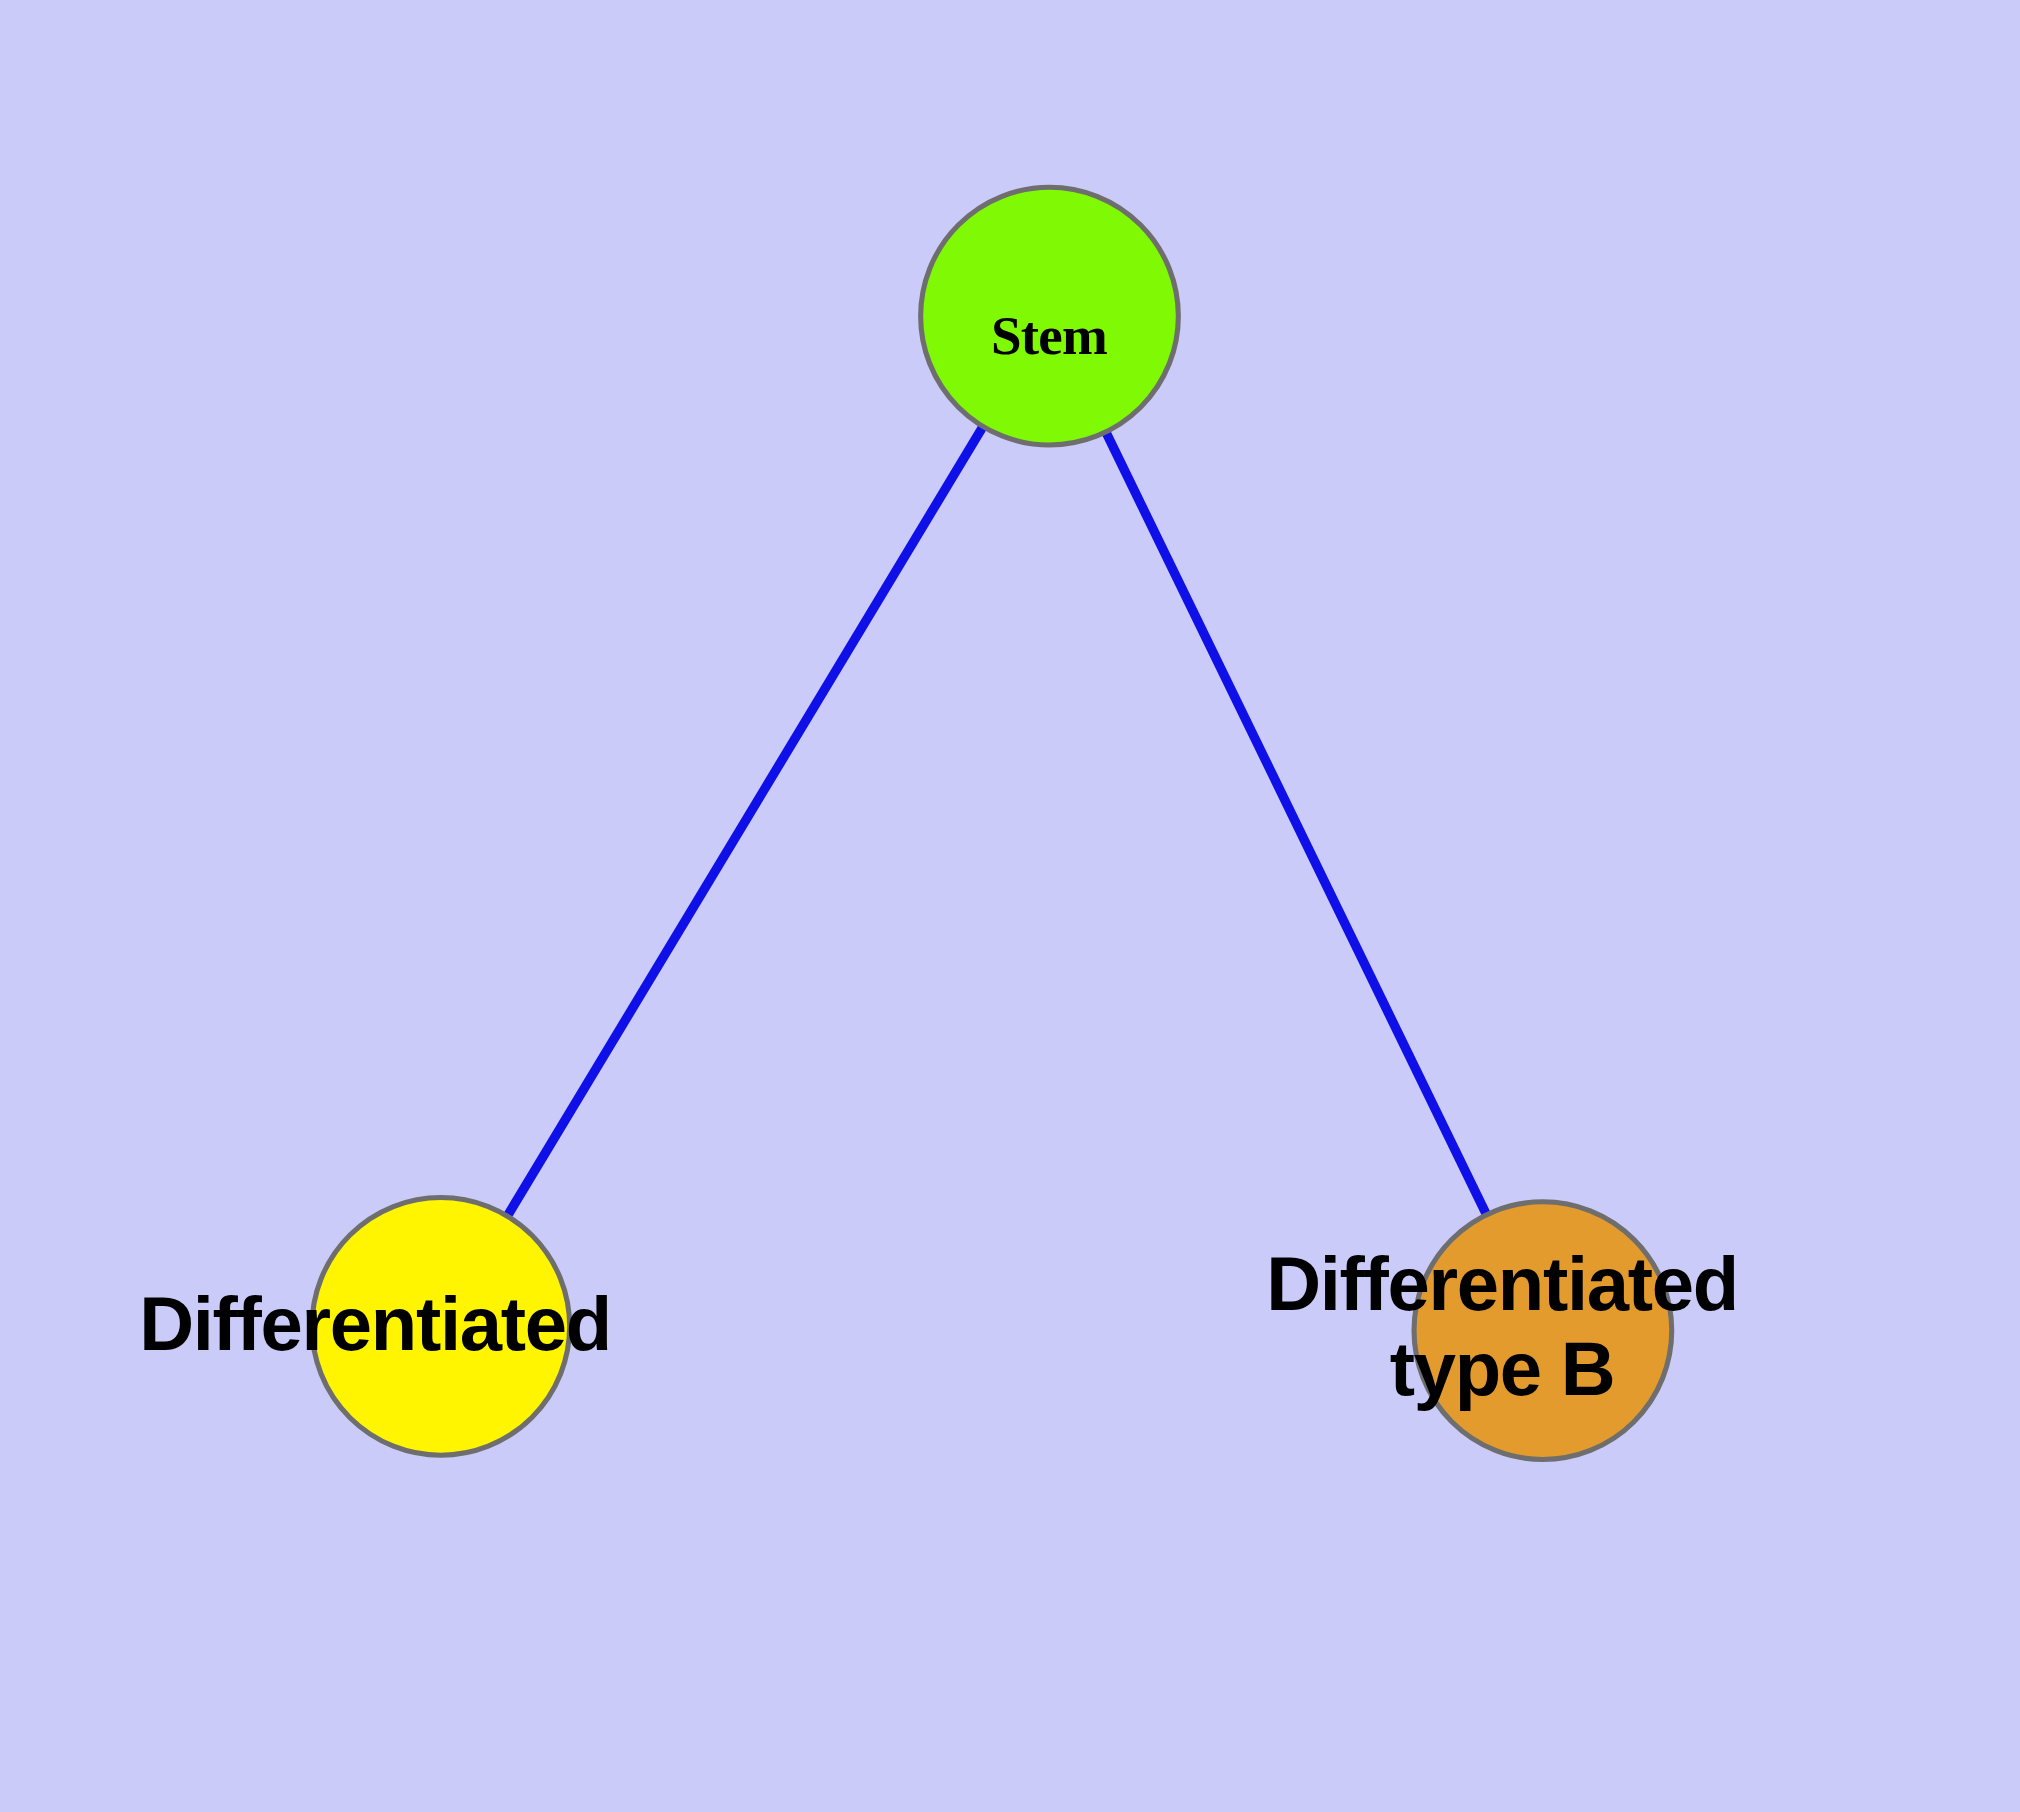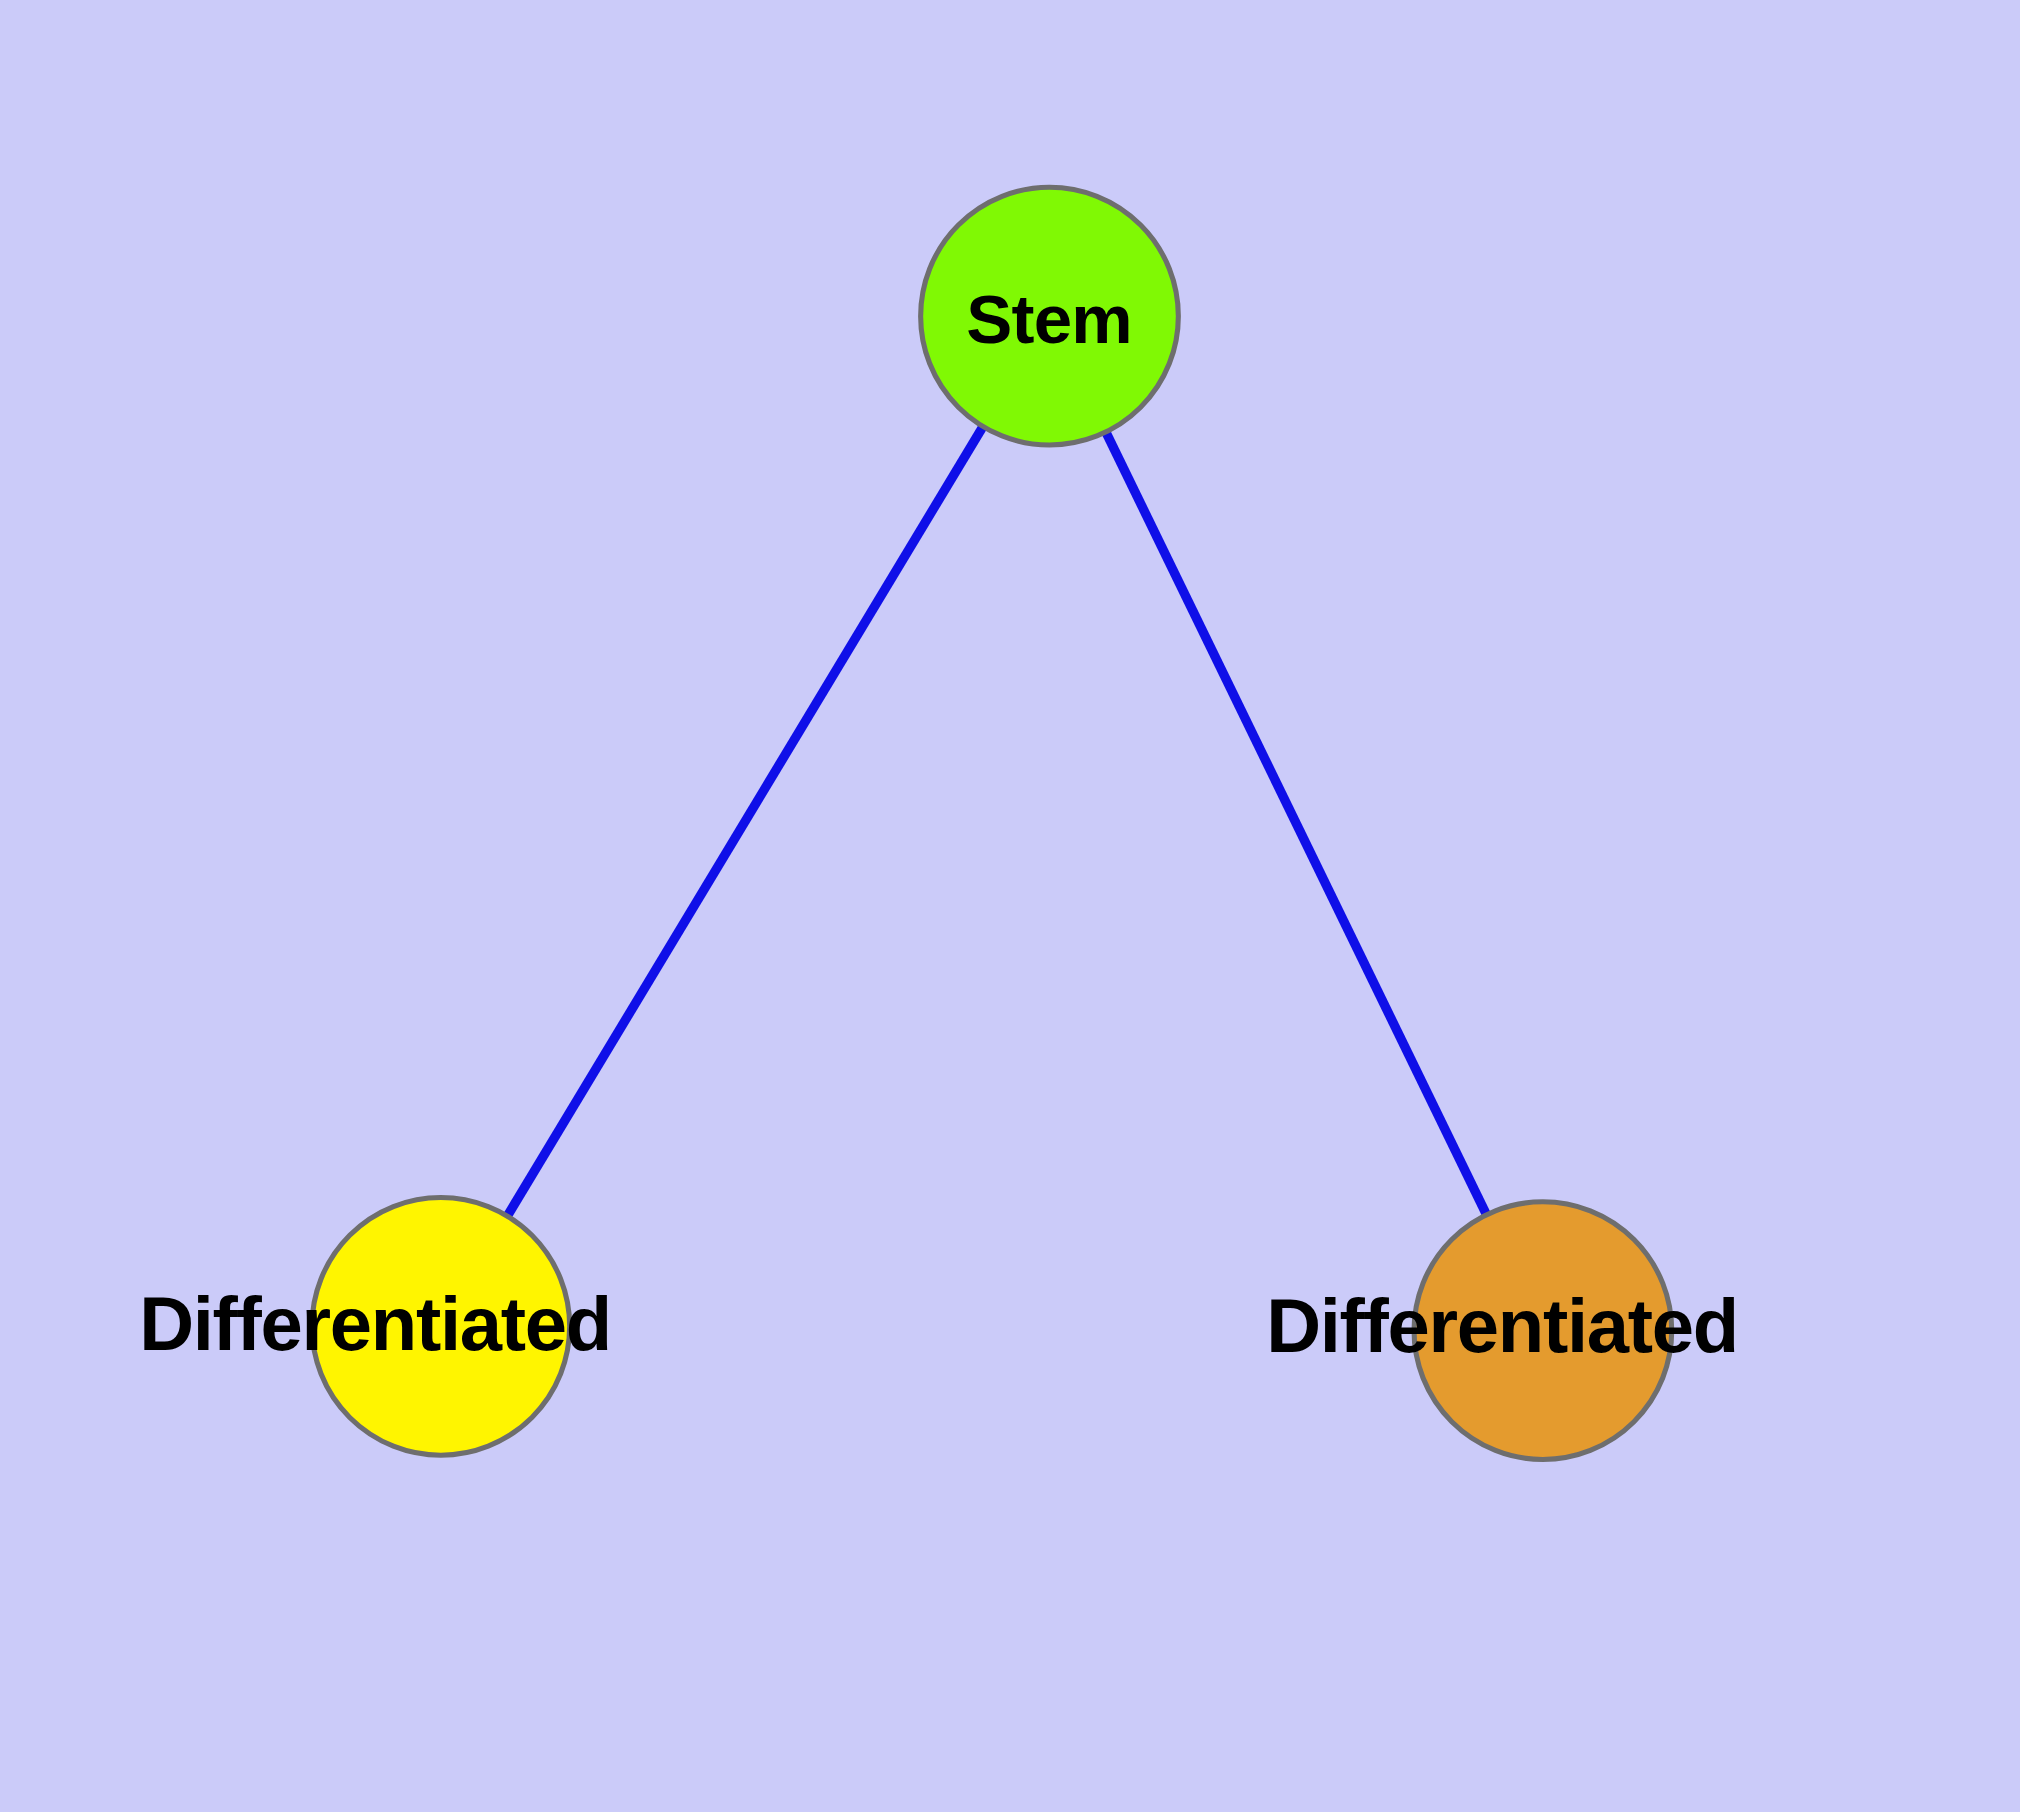--- a/index.html
+++ b/index.html
@@ -54,19 +54,19 @@
         <line x1="1238" y1="373" x2="1820" y2="1570" stroke="#0F0FE8" stroke-width="11" stroke-linecap="butt"></line>
       </g>
     <g id="nodes-layer">
         <circle cx="1238" cy="373" r="152" fill="#80F904" stroke="#6E6E6E" stroke-width="6"></circle>
         <circle cx="520" cy="1565" r="152" fill="#FFF500" stroke="#6E6E6E" stroke-width="6"></circle>
         <circle cx="1820" cy="1570" r="152" fill="#E49B2E" stroke="#6E6E6E" stroke-width="6"></circle>
       </g>
   </svg>
 
   <div id="labels-layer">
-      <div class="node-label label-stem" style="left: 1049px; top: 320px; font-size: 69px; color: rgb(0, 0, 0);"><div>Stem</div></div>
+      <div class="node-label label-stem" style="left: 1049px; top: 336px; font-size: 55px; color: rgb(0, 0, 0); font-family: Liberation Serif, serif;"><div>Stem</div></div>
       <div class="node-label label-leaf" style="left: 375px; top: 1324px; font-size: 76px; color: rgb(0, 0, 0);"><div>Differentiated</div></div>
-      <div class="node-label label-leaf" style="left: 1502px; top: 1326px; font-size: 76px; color: rgb(0, 0, 0);"><div>Differentiated</div></div>
+      <div class="node-label label-leaf" style="left: 1502px; top: 1326px; font-size: 76px; color: rgb(0, 0, 0);"><div>Differentiated</div><div>type B</div></div>
     </div>
 
 </div>
 
 
 </body></html>

